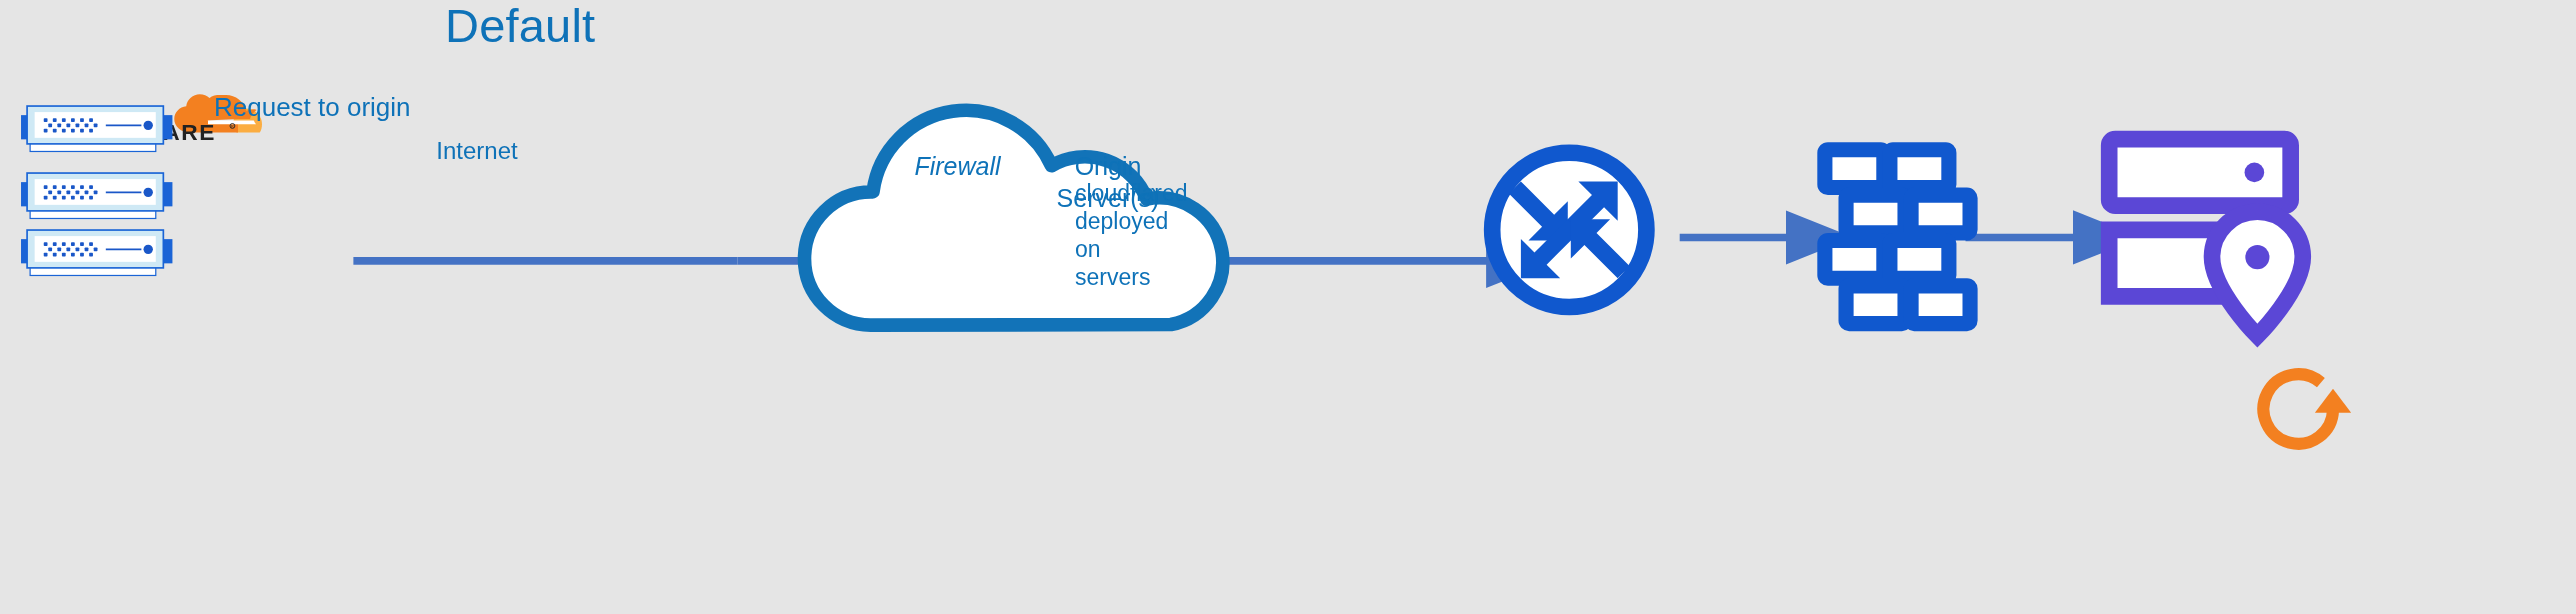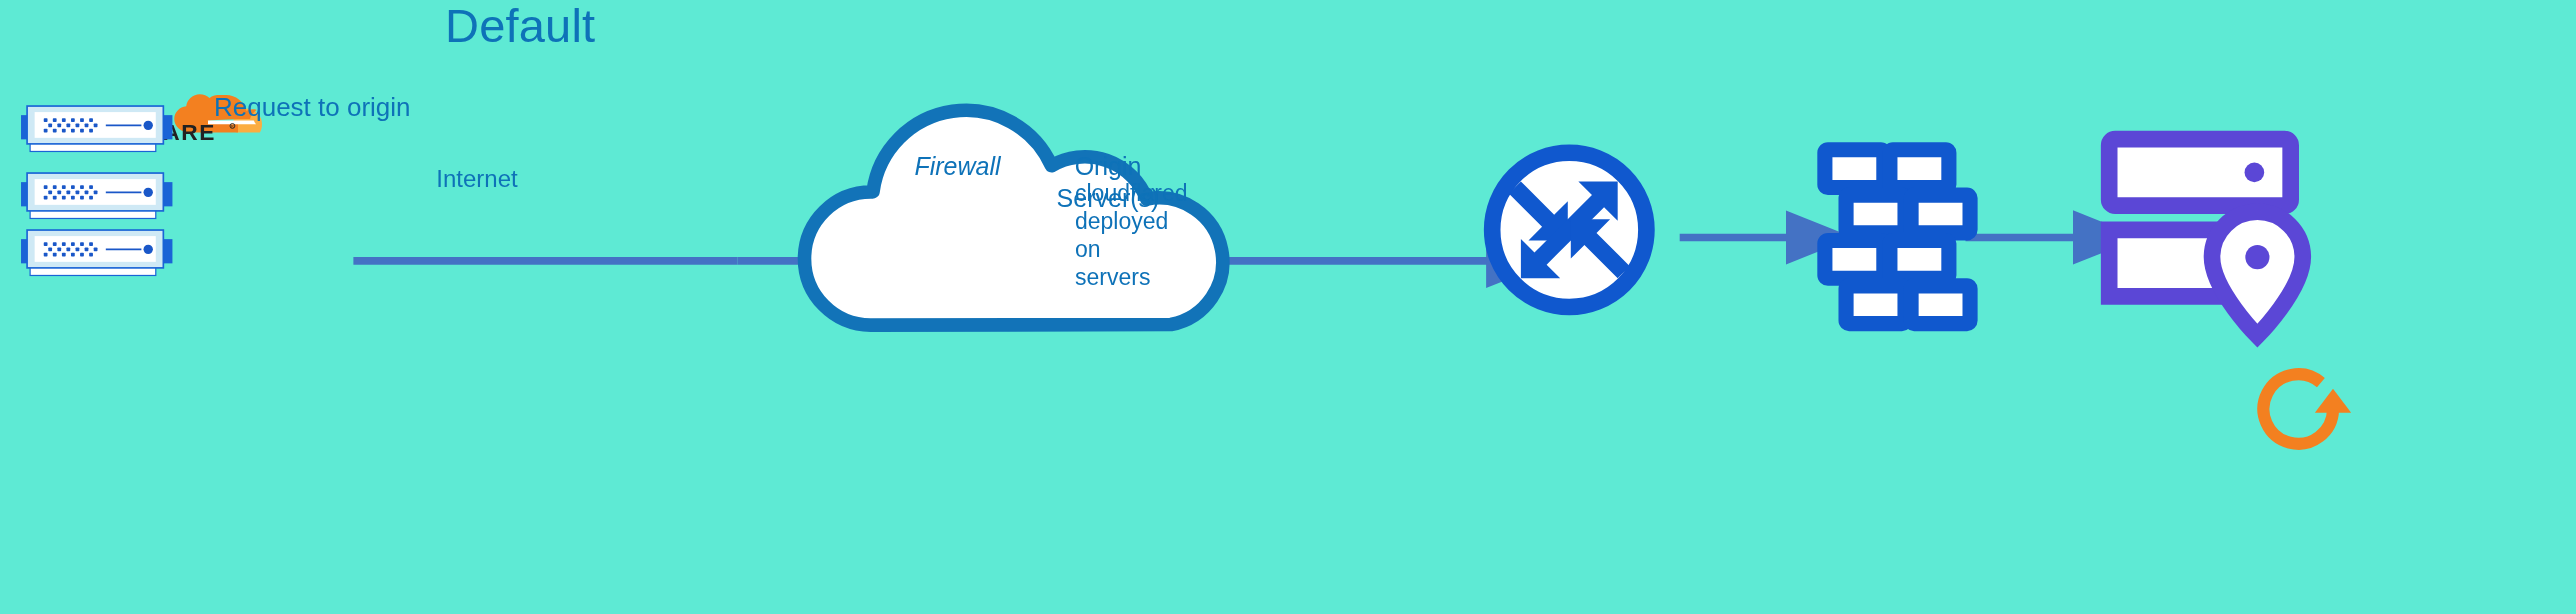--- a/index.html
+++ b/index.html
@@ -8,21 +8,21 @@
     padding: 0;
     background: #ffffff;
   }
   body {
     font-family: "Liberation Sans", sans-serif;
   }
   #stage {
     position: relative;
     width: 2576px;
     height: 614px;
-    background: #5eead4;
+    background: #e5e5e5;
     overflow: hidden;
   }
   .abs { position: absolute; }
 
   
   #diagram-title {
     left: 445px;
     top: -1.5px;
     font-size: 47px;
     line-height: 1.15;
@@ -80,21 +80,20 @@
     color: #0E72B8;
     font-size: 25px;
     line-height: 1.28;
     text-align: center;
   }
   #caption-internet {
     left: 394px;
     top: 136px;
     width: 166px;
     font-size: 24px;
-    margin-top: 28px;
   }
   #caption-cpe { left: 689px; top: 151px; width: 212px; }
   #caption-firewall { left: 863px; top: 150px; width: 189px; font-style: italic; }
   #caption-origin { left: 1025px; top: 150px; width: 166px; }
 
   
   #cloudflared-note {
     left: 1075px;
     top: 179px;
     width: 98px;

